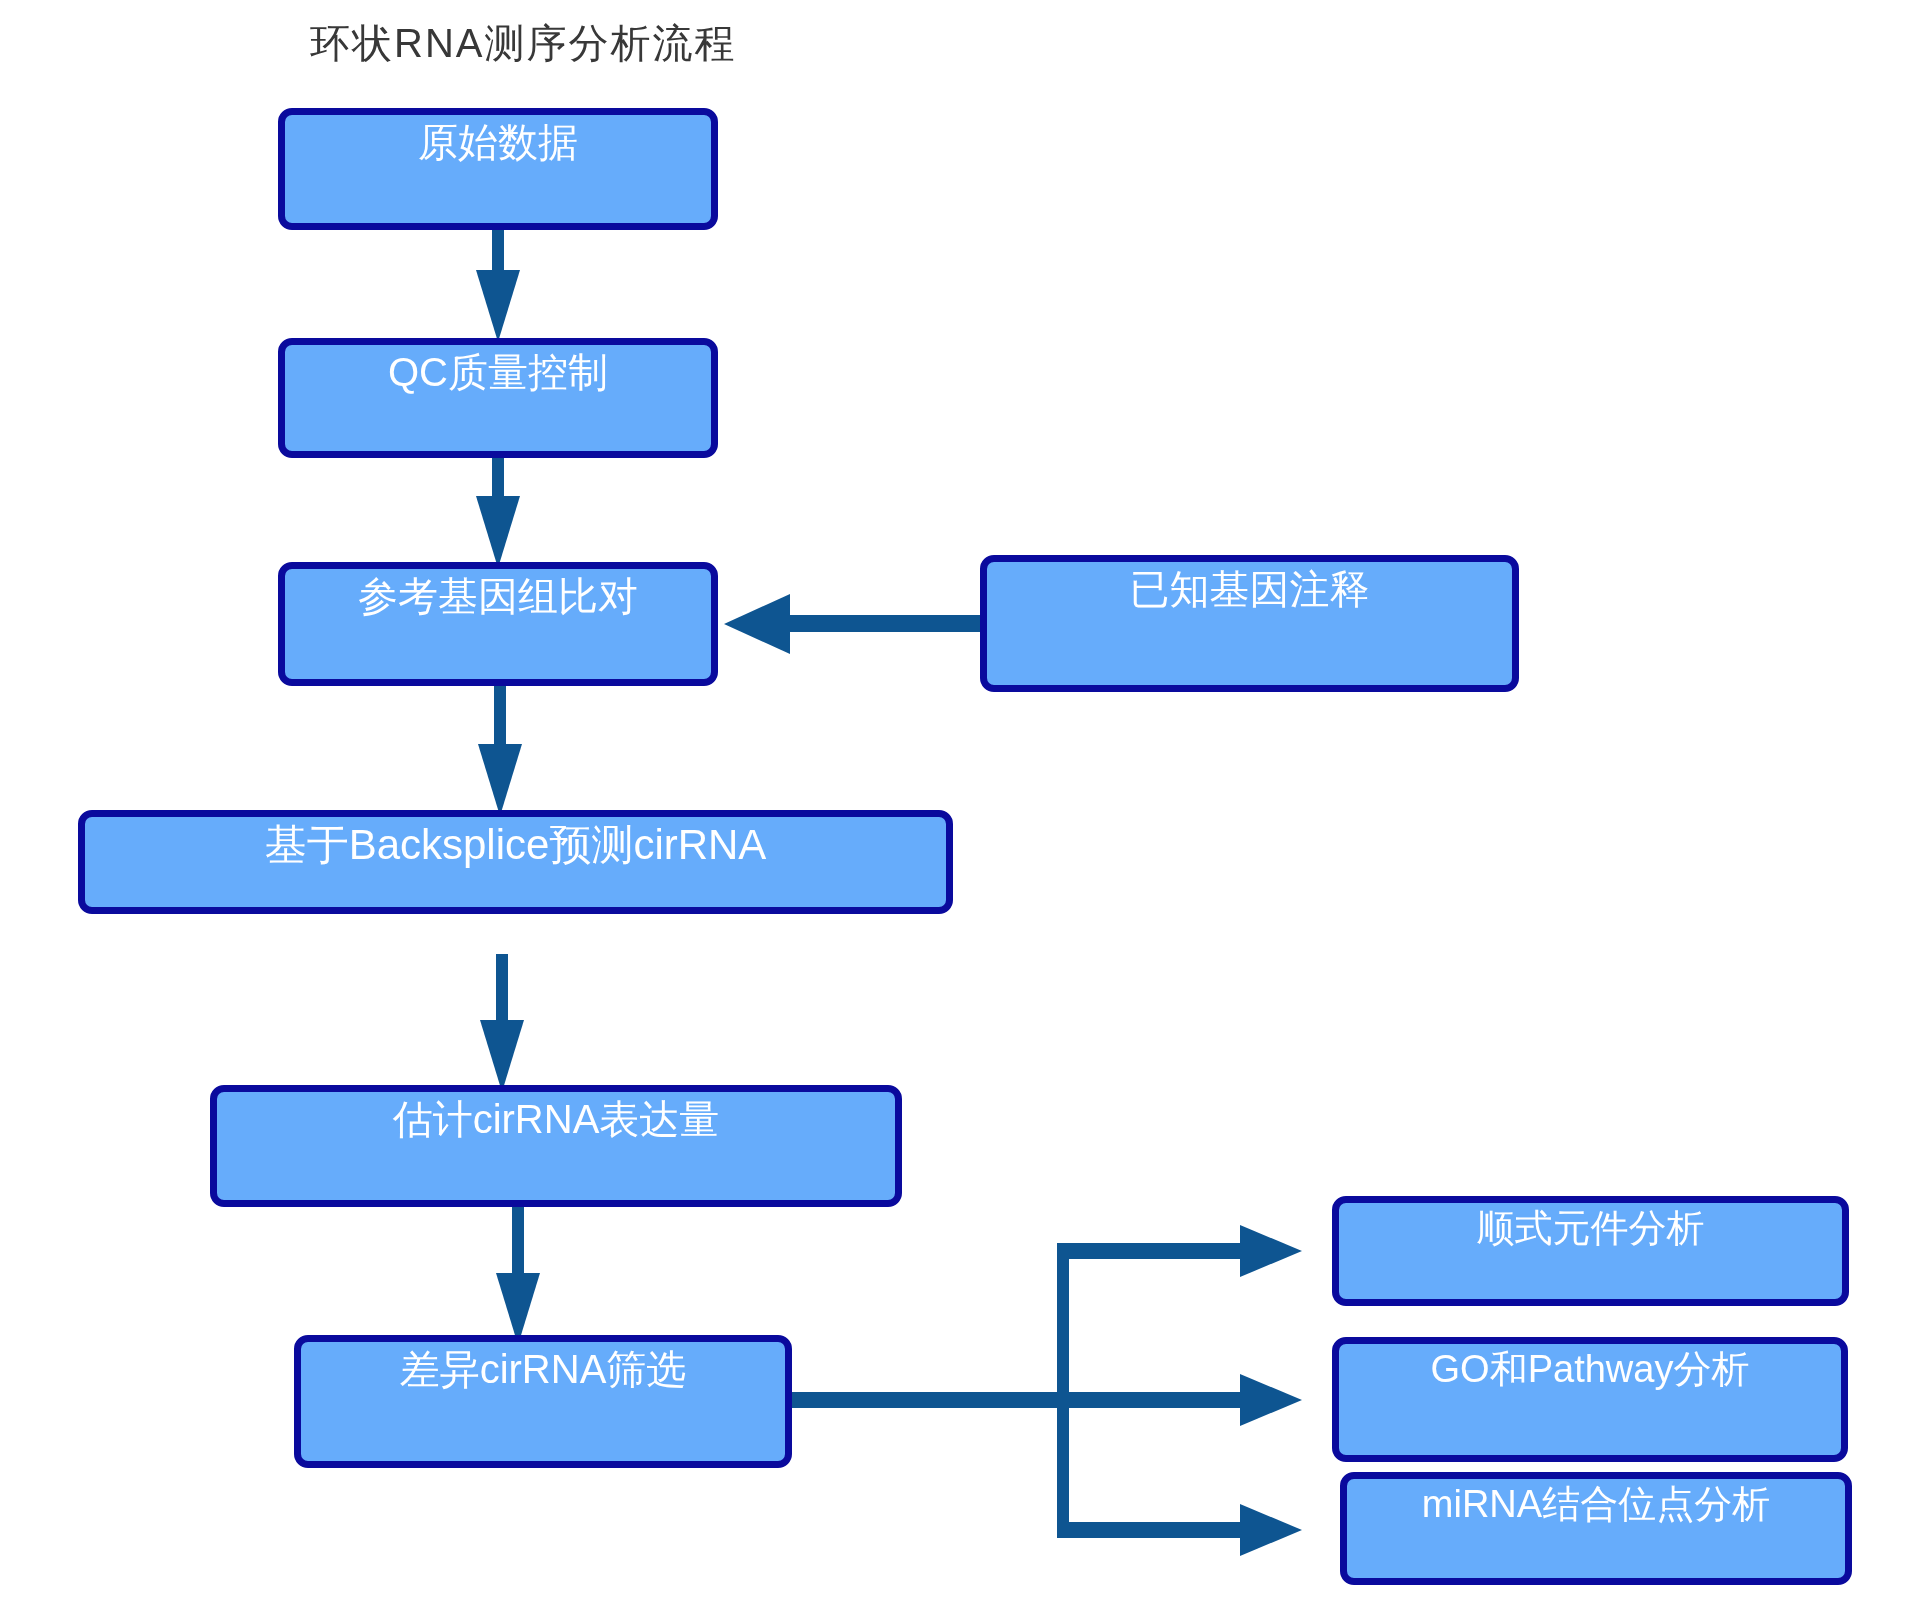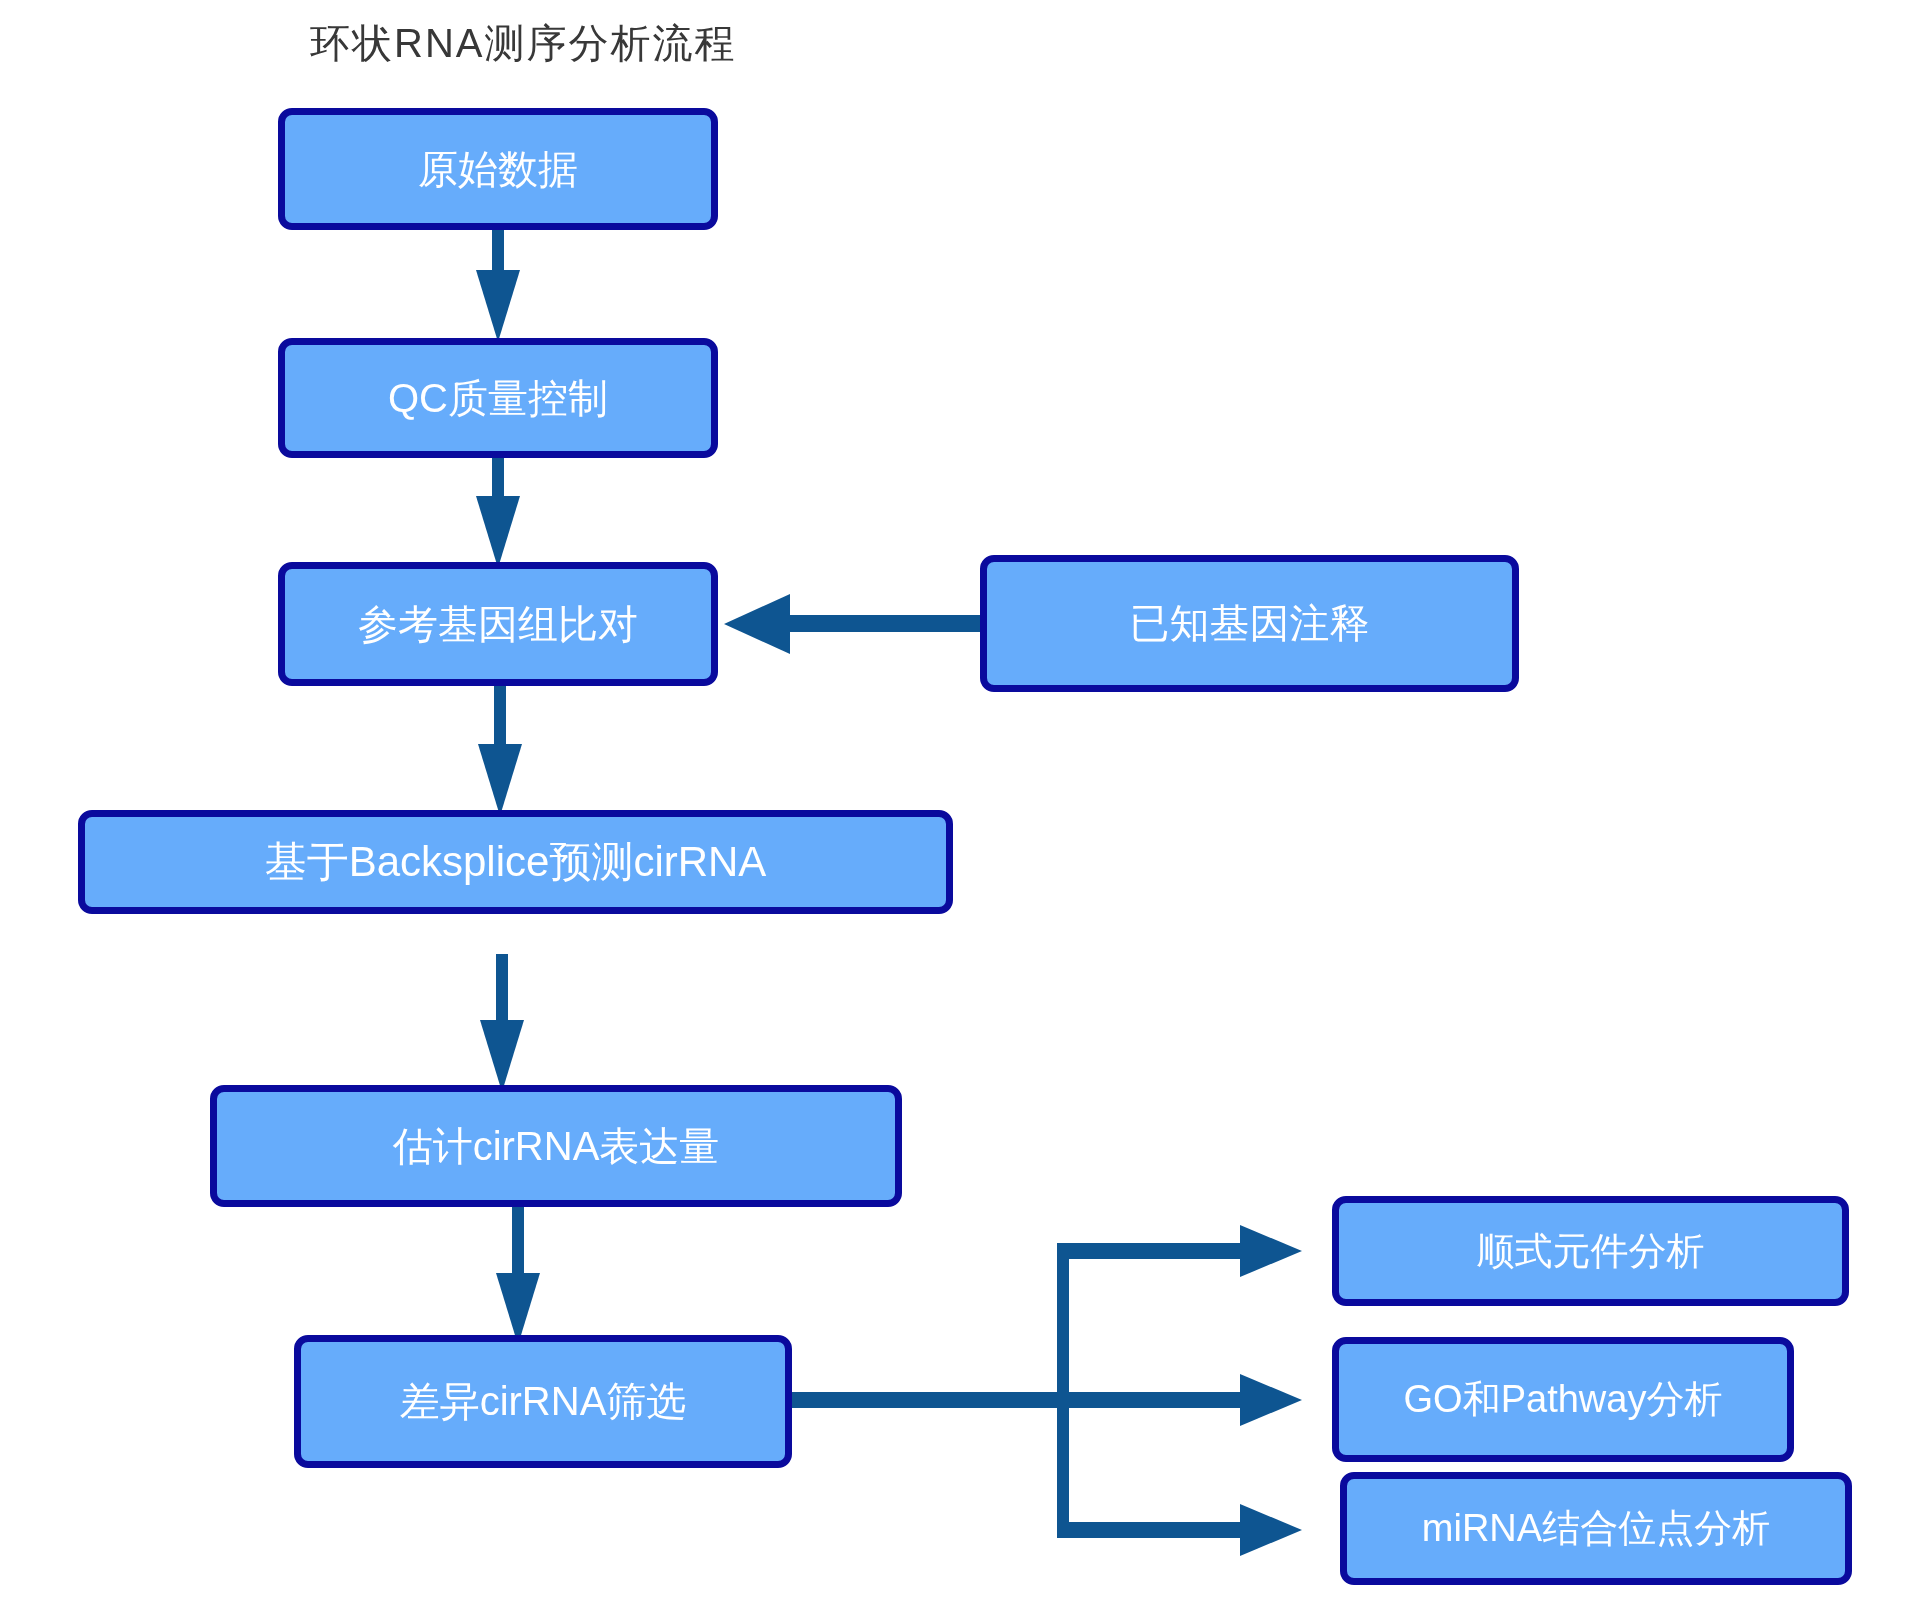--- a/index.html
+++ b/index.html
@@ -30,21 +30,21 @@
     width: 1920px; height: 1603px;
     pointer-events: none;
   }
   .arrow { fill: var(--arrow); stroke: none; }
   .node {
     position: absolute;
     background: var(--node-fill);
     border: 7px solid var(--node-border);
     border-radius: 14px;
     display: flex;
-    align-items: center;
+    align-items: flex-start;
     justify-content: center;
     color: var(--node-text);
     text-align: center;
   }
   .node-label { font-size: 40px; white-space: nowrap; }
   .node-label.lg { font-size: 42px; }
   .node-label.sm { font-size: 38px; }
 </style>
 </head>
 <body>
@@ -128,19 +128,19 @@
 </div>
 
 <div class="node" style="left:294px; top:1335px; width:498px; height:133px">
   <span class="node-label">差异cirRNA筛选</span>
 </div>
 
 <div class="node" style="left:1332px; top:1196px; width:517px; height:110px">
   <span class="node-label sm">顺式元件分析</span>
 </div>
 
-<div class="node" style="left:1332px; top:1337px; width:462px; height:125px">
+<div class="node" style="left:1332px; top:1337px; width:516px; height:125px">
   <span class="node-label sm">GO和Pathway分析</span>
 </div>
 
 <div class="node" style="left:1340px; top:1472px; width:512px; height:113px">
   <span class="node-label sm">miRNA结合位点分析</span>
 </div>
 
 </body></html>

